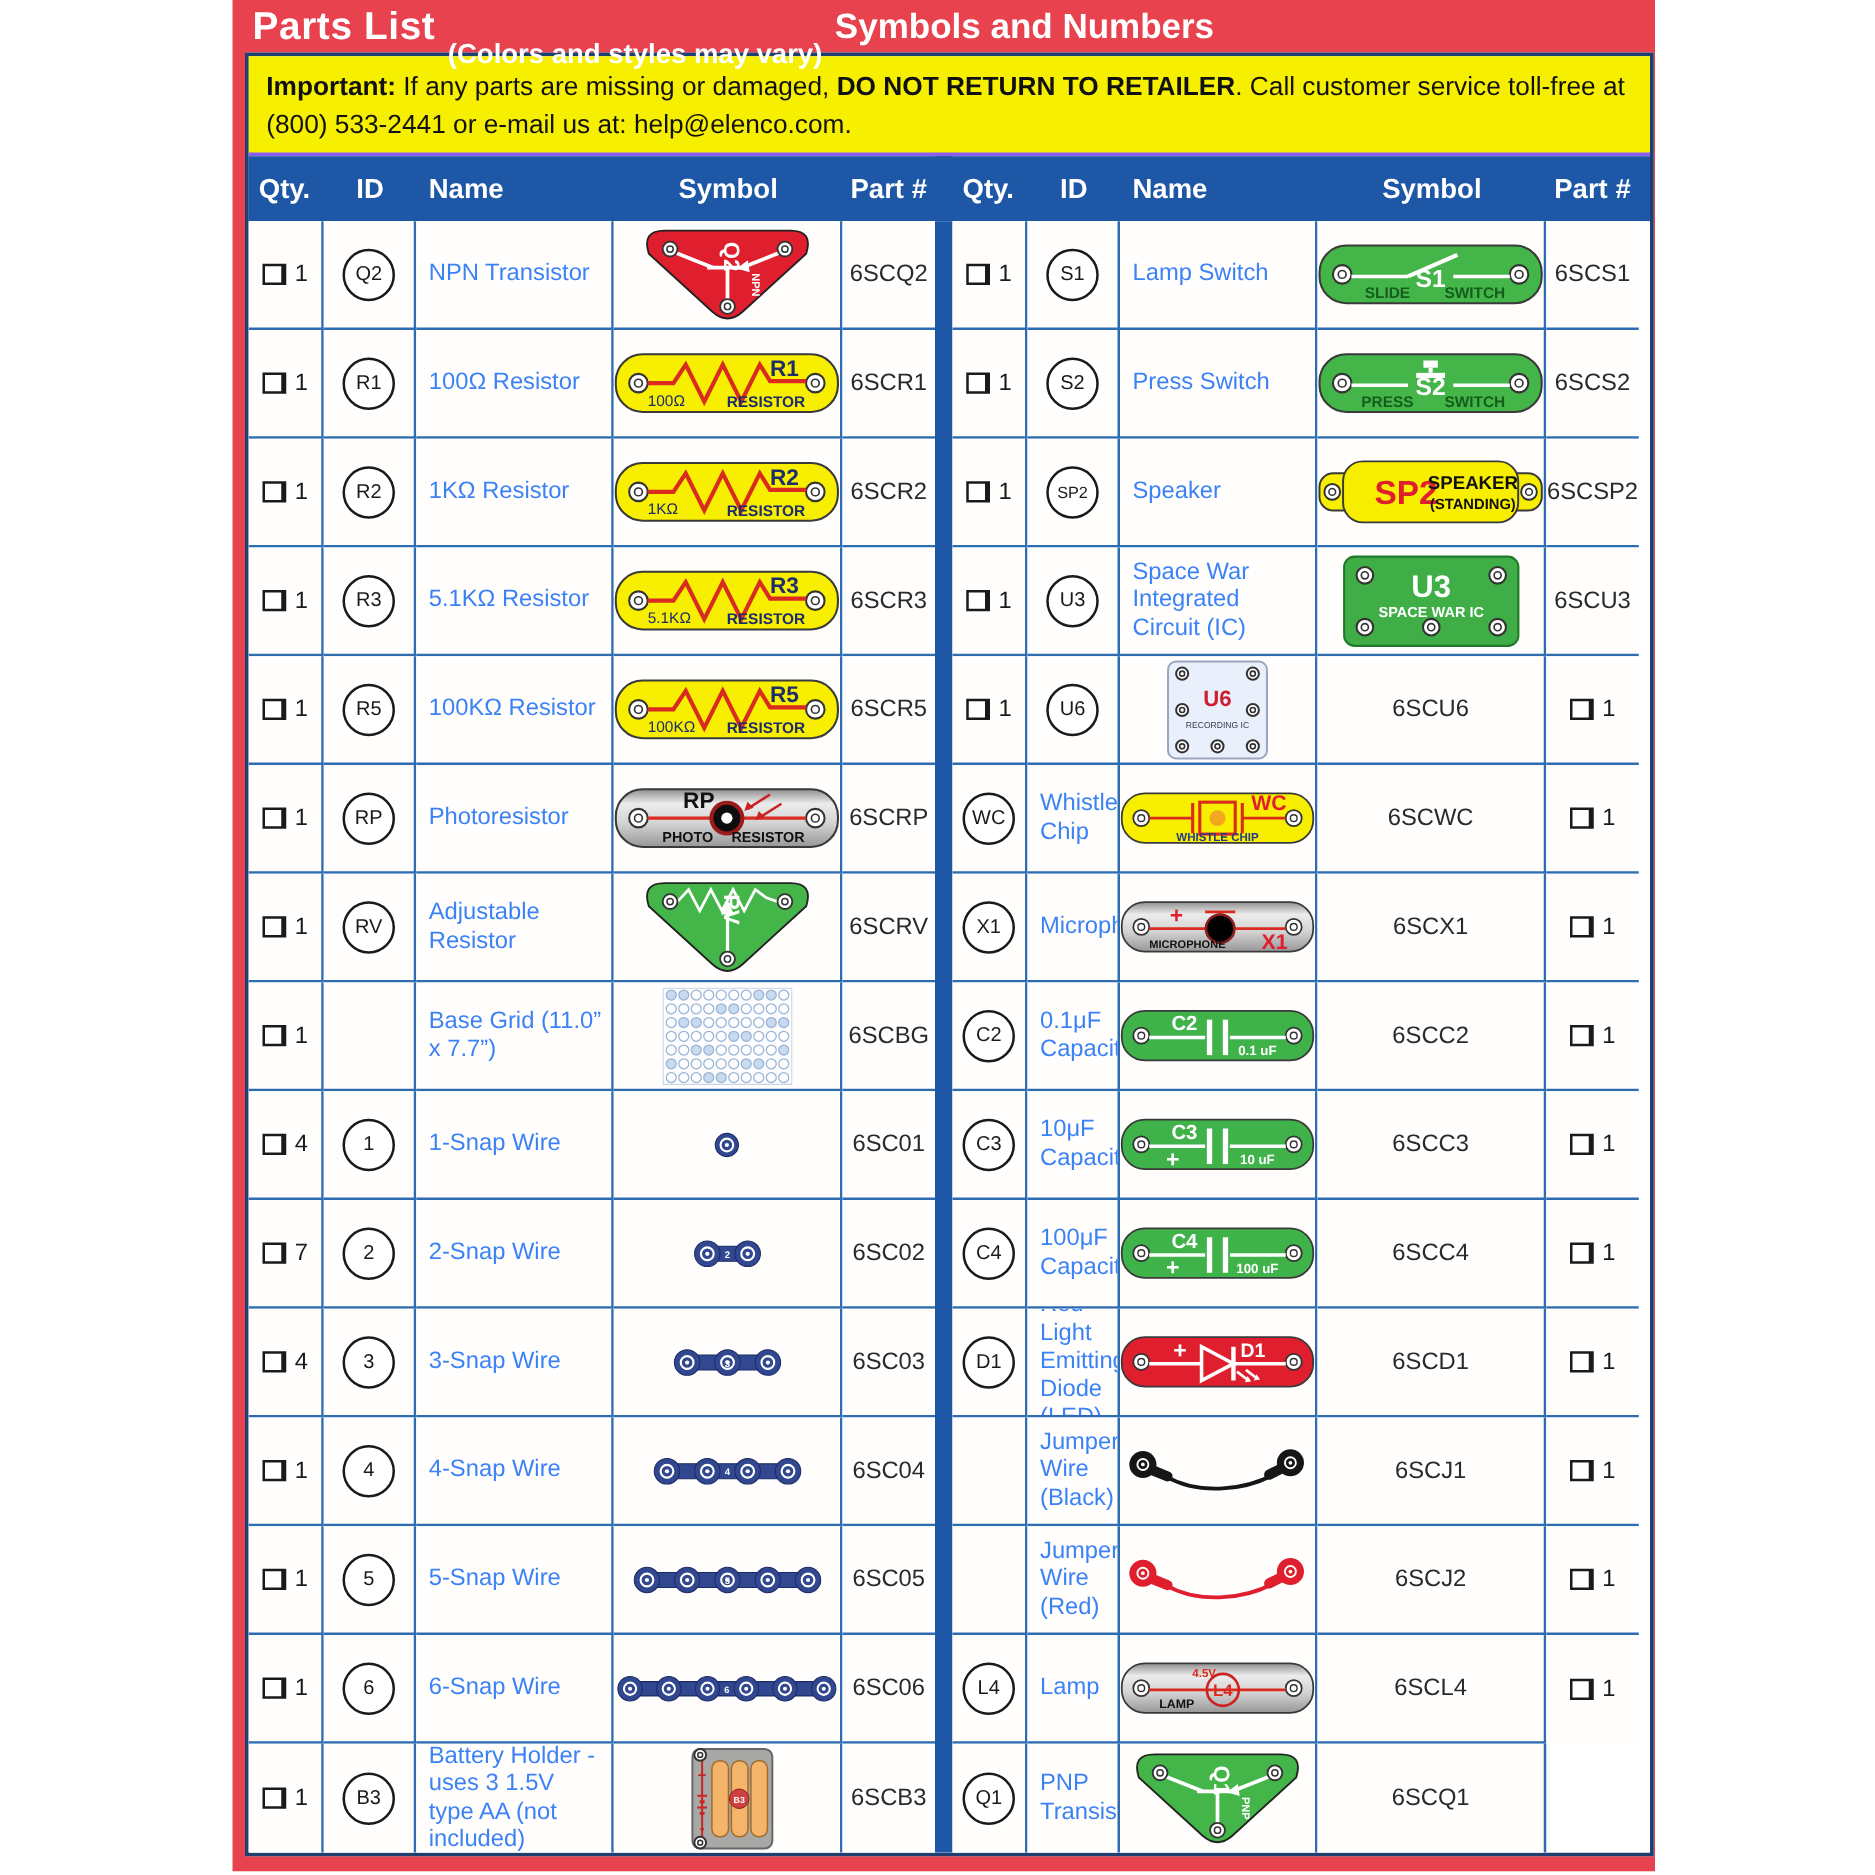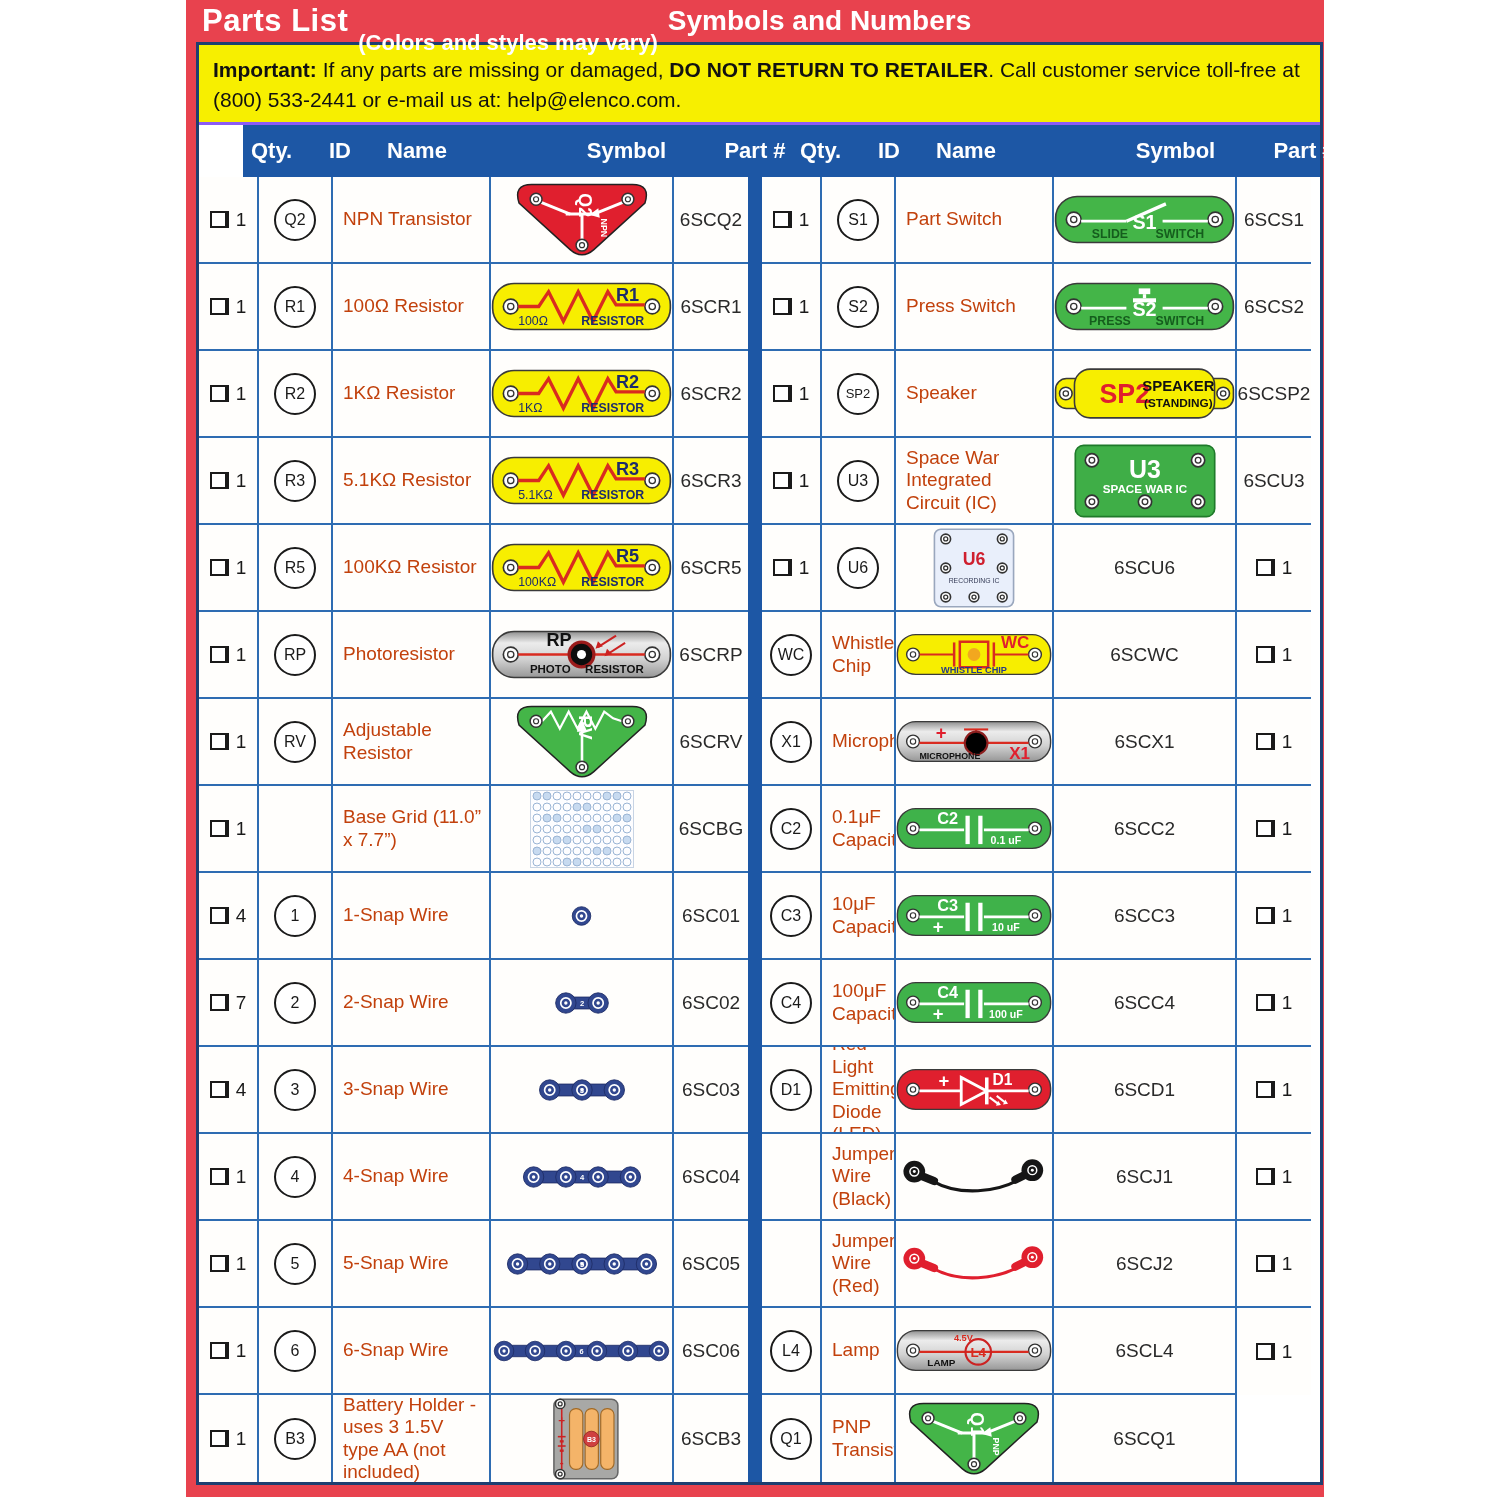--- a/index.html
+++ b/index.html
@@ -16,36 +16,36 @@
   .title-main{font-size:31px;font-weight:bold;letter-spacing:.5px;}
   .title-note{font-size:22px;font-weight:bold;margin-left:10px;margin-top:43px;}
   .title-suffix{font-size:28px;font-weight:bold;margin-left:10px;}
   .inner{border:3px solid #1e3f70;background:#fff;}
   .important{
     background:#f7ef00;border-bottom:3px solid #8b5cf6;
     padding:10px 14px 9px 14px;font-size:21px;line-height:1.42;color:#111;
     height:58px;box-sizing:content-box;
   }
   .important b{font-weight:bold;}
-  .band{display:flex;background:#1d57a5;height:52px;margin-left:44px;}
+  .band{display:flex;background:#1d57a5;height:52px;}
   .bhalf{width:549px;display:grid;grid-template-columns:60px 74px 158px 183px 74px;align-items:center;}
   .bdiv{width:14px;background:#1d57a5;}
   .ch{color:#fff;font-weight:bold;font-size:22px;text-align:center;}
   .ch.c1{text-align:left;padding-left:8px;}
   .ch.c3{text-align:left;padding-left:10px;}
   .tables{display:flex;background:#fff;}
   .half{width:549px;display:grid;grid-template-columns:60px 74px 158px 183px 74px;grid-auto-rows:87px;}
   .vdiv{width:14px;background:#1d57a5;}
   .cell{
     border-right:2px solid #2e6cb2;border-bottom:2px solid #2e6cb2;
     display:flex;align-items:center;justify-content:center;overflow:hidden;
     background:#fffefc;
   }
   .cell.qty{gap:7px;}
-  .cell.name{justify-content:flex-start;padding:0 6px 0 10px;font-size:19px;line-height:1.18;color:#c2410c;}
+  .cell.name{justify-content:flex-start;padding:0 6px 0 10px;font-size:19px;line-height:1.18;color:#3b82f6;}
   .cell.part{font-size:19px;color:#2a2a2a;}
   .cell:nth-child(5n){border-right:none;}
   .cell.last{border-bottom:none;}
   .chk{width:13px;height:13px;border:2px solid #1a1a1a;border-right-width:4px;display:inline-block;background:#fff;}
   .qnum{font-size:19px;color:#1a1a1a;}
   .idcirc{
     width:38px;height:38px;border:2px solid #1a1a1a;border-radius:50%;
     display:flex;align-items:center;justify-content:center;font-size:16px;color:#1a1a1a;background:#fff;
   }
   .idcirc.sm{font-size:13px;}
@@ -609,21 +609,21 @@
       <div class="vdiv"></div>
       <div class="half" id="right-rows">
   <div class="cell qty">
     <span class="chk"></span>
     <span class="qnum">1</span>
   </div>
   <div class="cell id">
     <span class="idcirc">S1</span>
   </div>
   <div class="cell name">
-    <span>Part Switch</span>
+    <span>Lamp Switch</span>
   </div>
   <div class="cell sym">
             <svg width="190" height="55" viewBox="0 0 220 62">
               <rect x="2" y="3" width="216" height="56" rx="26" fill="#44b548" stroke="#3a3a3a" stroke-width="2"></rect>
               <circle cx="24" cy="31" r="9" fill="#fff" stroke="#333" stroke-width="2"></circle>
               <circle cx="24" cy="31" r="3.8" fill="#fff" stroke="#333" stroke-width="1.6"></circle>
               <circle cx="196" cy="31" r="9" fill="#fff" stroke="#333" stroke-width="2"></circle>
               <circle cx="196" cy="31" r="3.8" fill="#fff" stroke="#333" stroke-width="1.6"></circle>
               <line x1="33" y1="33" x2="88" y2="33" stroke="#fff" stroke-width="3.5"></line>
               <line x1="132" y1="33" x2="187" y2="33" stroke="#fff" stroke-width="3.5"></line>

